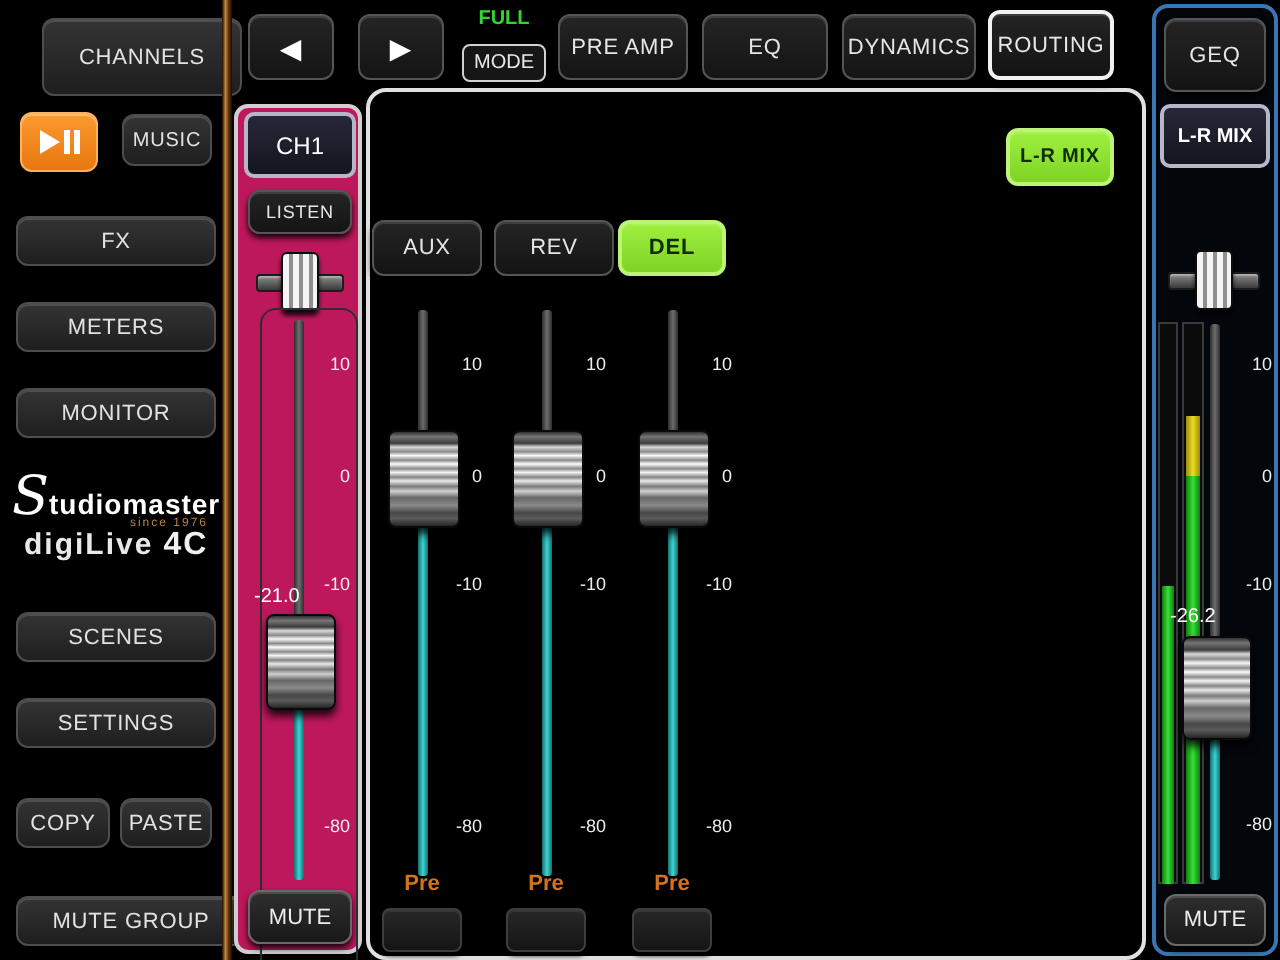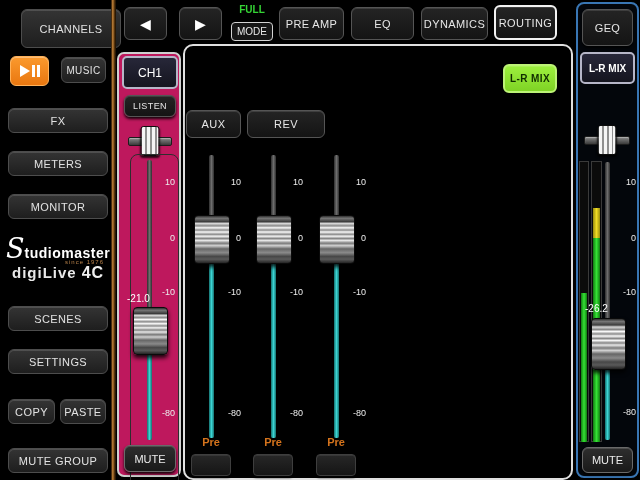--- a/index.html
+++ b/index.html
@@ -103,21 +103,21 @@
   <div class="brand-tag" style="left:6px;top:259px;width:98px;">since 1976</div>
   <div class="brand-prod" style="left:12px;top:264px;width:96px;height:20px;">
     <span class="prod-name">digiLive</span>
     <span class="prod-model">4C</span>
   </div>
 
   <div class="sbtn" style="left:8px;top:306px;width:100px;height:25px;">SCENES</div>
   <div class="sbtn" style="left:8px;top:349px;width:100px;height:25px;">SETTINGS</div>
   <div class="sbtn" style="left:8px;top:399px;width:47px;height:25px;">COPY</div>
   <div class="sbtn" style="left:60px;top:399px;width:46px;height:25px;">PASTE</div>
-  <div class="sbtn" style="left:8px;top:448px;width:100px;height:25px;">MUTE GROUP</div>
+  <div class="sbtn" style="left:8px;top:448px;width:115px;height:25px;">MUTE GROUP</div>
 
   <div class="divider"></div>
 
   <div class="tbtn" style="left:124px;top:7px;width:43px;height:33px;">
     <span class="arrow-glyph">◀</span>
   </div>
   <div class="tbtn" style="left:179px;top:7px;width:43px;height:33px;">
     <span class="arrow-glyph">▶</span>
   </div>
 
@@ -153,21 +153,22 @@
     <div class="fknob" style="left:14px;top:253px;width:33px;height:46px;"></div>
 
     <div class="mutebtn" style="left:5px;top:391px;width:52px;height:27px;">MUTE</div>
   </div>
 
   <div class="panel">
 
     <div class="tbtn btn-green" style="left:318px;top:18px;width:54px;height:29px;font-size:10px;border-radius:6px;">L-R MIX</div>
 
     <div class="tbtn" style="left:1px;top:64px;width:55px;height:28px;">AUX</div>
-    <div class="tbtn" style="left:62px;top:64px;width:78px;height:28px;">REV</div>
+    <div class="tbtn" style="left:62px;top:64px;width:60px;height:28px;">REV</div>
+    <div class="tbtn btn-green" style="left:124px;top:64px;width:54px;height:28px;border-radius:6px;">DEL</div>
 
     <div class="scl" style="left:38px;top:131px;">10</div>
     <div class="scl" style="left:38px;top:187px;">0</div>
     <div class="scl" style="left:38px;top:241px;">-10</div>
     <div class="scl" style="left:38px;top:362px;">-80</div>
     <div class="vtrack" style="left:24px;top:109px;height:283px;"></div>
     <div class="vtrack cyan" style="left:24px;top:216px;height:176px;"></div>
     <div class="fknob" style="left:9px;top:169px;width:34px;height:47px;"></div>
     <div class="pre" style="left:10px;top:390px;width:32px;">Pre</div>
     <div class="tapbox" style="left:6px;top:408px;width:40px;height:22px;"></div>

